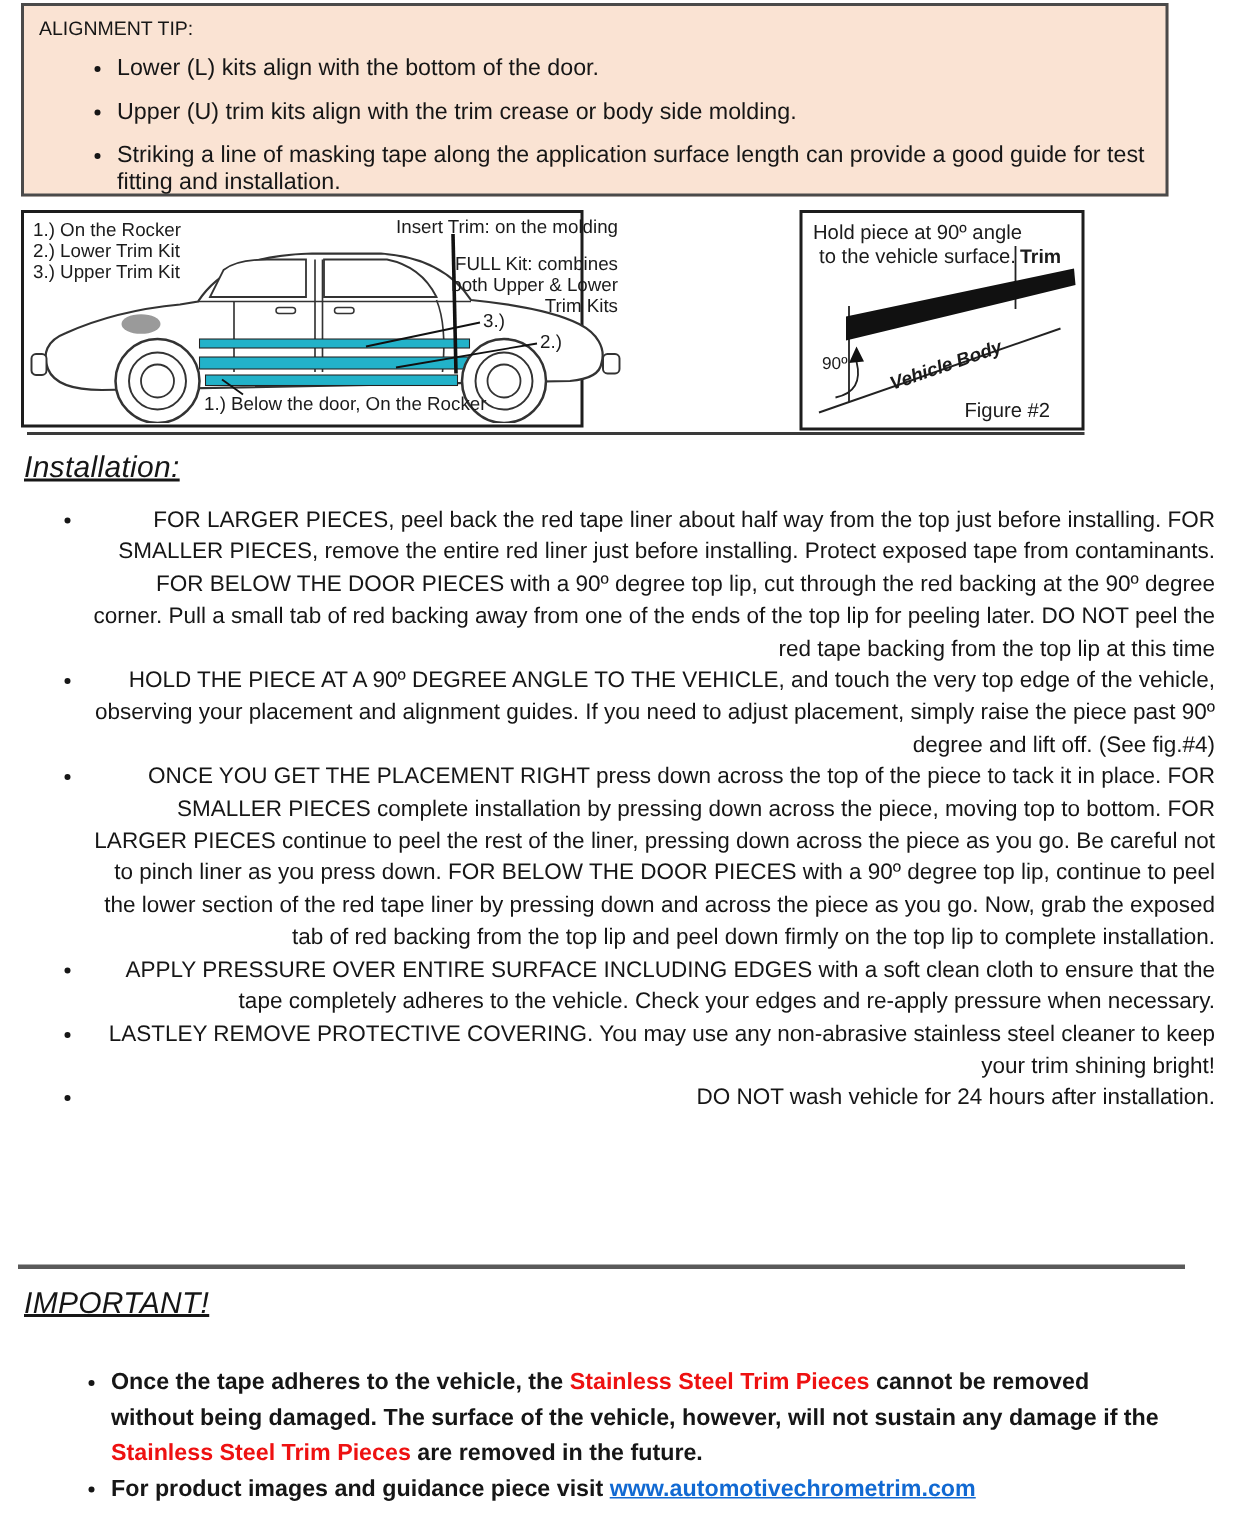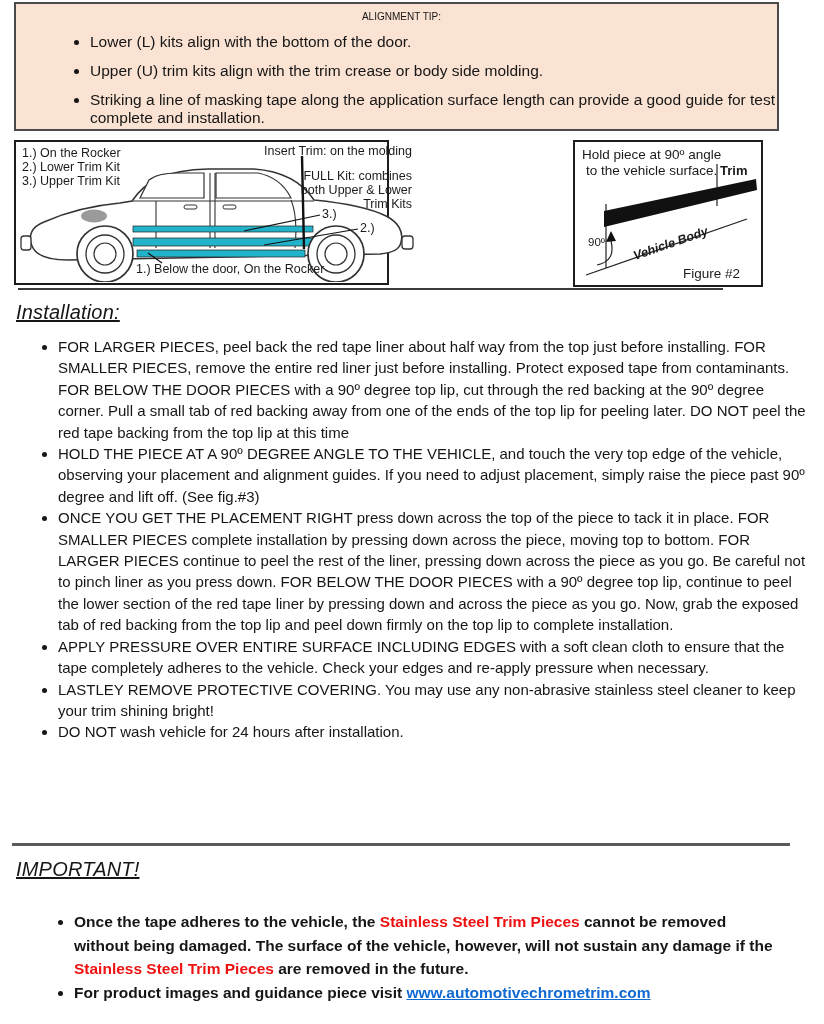--- a/index.html
+++ b/index.html
@@ -2,40 +2,40 @@
 <html><head>
 <meta charset="utf-8">
 <style>
   html,body{margin:0;padding:0;background:#fff;}
   .page{position:relative;width:824px;height:1024px;background:#ffffff;
         font-family:"Liberation Sans",sans-serif;color:#161616;overflow:hidden;}
 
   
   .tip-box{position:absolute;left:14px;top:2px;width:765px;height:129px;
            background:#fae3d3;border:2px solid #4a4a4a;box-sizing:border-box;}
-  .tip-title{font-size:10px;margin:7px 0 0 10px;text-align:center;}
-  .tip-list{margin:11px 0 0 12px;padding-left:62px;font-size:15.5px;}
+  .tip-title{font-size:13px;margin:7px 0 0 10px;}
+  .tip-list{margin:11px 0 0 0;padding-left:62px;font-size:15.5px;}
   .tip-list li{margin-bottom:11px;}
 
   
   .fig-car{position:absolute;left:14px;top:140px;width:375px;height:145px;
            border:2.5px solid #1d1d1d;box-sizing:border-box;background:#fff;}
   .fig-90{position:absolute;left:533px;top:140px;width:190px;height:147px;
-          border:2px solid #1d1d1d;box-sizing:border-box;background:#fff;margin-left:40px;}
+          border:2px solid #1d1d1d;box-sizing:border-box;background:#fff;}
   .fig-underline{position:absolute;left:18px;top:288px;width:705px;height:0;
                  border-top:2.5px solid #3a3a3a;}
   svg text{font-family:"Liberation Sans",sans-serif;fill:#1b1b1b;}
 
   
   .sec-head{position:absolute;left:16px;font-size:20px;font-style:italic;
             text-decoration:underline;letter-spacing:.2px;}
   #installation-title{top:301px;text-decoration:underline;}
   .install-list{position:absolute;left:24px;top:336px;width:752px;
                 margin:0;padding-left:34px;font-size:15px;line-height:21.4px;}
-  .install-list li{margin:0;}
+  .install-list li{margin:0;text-align:right;}
 
   
   .rule-bottom{position:absolute;left:12px;top:843px;width:778px;height:0;
                border-top:3px solid #5a5a5a;}
   #important-title{top:858px;font-style:italic;}
   .important-list{position:absolute;left:24px;top:894px;width:706px;
                   margin:16px;padding-left:34px;font-size:15.5px;line-height:23.5px;
                   font-weight:bold;}
   .red-text{color:#ee1111;}
   a.site-link{color:#1169d2;text-decoration:underline;font-weight:bold;cursor:pointer;text-align:right;}
@@ -43,21 +43,21 @@
 </head>
 <body>
 
 <div class="page">
 
   <div class="tip-box">
     <div class="tip-title">ALIGNMENT TIP:</div>
     <ul class="tip-list">
       <li>Lower (L) kits align with the bottom of the door.</li>
       <li>Upper (U) trim kits align with the trim crease or body side molding.</li>
-      <li>Striking a line of masking tape along the application surface length can provide a good guide for test complete and installation.</li>
+      <li>Striking a line of masking tape along the application surface length can provide a good guide for test fitting and installation.</li>
     </ul>
   </div>
 
   <div class="fig-car">
     <svg width="401" height="140" viewBox="0 0 401 140">
 
       <path d="M 16 104 C 12 94 15 85 28 80 C 48 71 72 64 104 61 L 116 59
                C 130 38 152 28 192 27 L 238 27 C 266 29 286 40 298 58
                C 328 61 354 66 370 74 C 382 80 388 90 385 100
                C 384 107 376 111 364 112 L 52 118 C 34 118 20 114 16 104 Z" fill="#ffffff" stroke="#333" stroke-width="1.5"></path>
@@ -120,21 +120,21 @@
       <text font-size="12.5" font-weight="bold" font-style="italic" transform="translate(60,118) rotate(-19)">Vehicle Body</text>
       <text x="108" y="136" font-size="13.5">Figure #2</text>
     </svg>
   </div>
 
   <div class="fig-underline"></div>
 
   <div class="sec-head" id="installation-title">Installation:</div>
   <ul class="install-list">
     <li>FOR LARGER PIECES, peel back the red tape liner about half way from the top just before installing. FOR SMALLER PIECES, remove the entire red liner just before installing. Protect exposed tape from contaminants. FOR BELOW THE DOOR PIECES with a 90º degree top lip, cut through the red backing at the 90º degree corner. Pull a small tab of red backing away from one of the ends of the top lip for peeling later. DO NOT peel the red tape backing from the top lip at this time</li>
-    <li>HOLD THE PIECE AT A 90º DEGREE ANGLE TO THE VEHICLE, and touch the very top edge of the vehicle, observing your placement and alignment guides. If you need to adjust placement, simply raise the piece past 90º degree and lift off. (See fig.#3)</li>
+    <li>HOLD THE PIECE AT A 90º DEGREE ANGLE TO THE VEHICLE, and touch the very top edge of the vehicle, observing your placement and alignment guides. If you need to adjust placement, simply raise the piece past 90º degree and lift off. (See fig.#4)</li>
     <li>ONCE YOU GET THE PLACEMENT RIGHT press down across the top of the piece to tack it in place.  FOR SMALLER PIECES complete installation by pressing down across the piece, moving top to bottom. FOR LARGER PIECES continue to peel the rest of the liner, pressing down across the piece as you go. Be careful not to pinch liner as you press down. FOR BELOW THE DOOR PIECES with a 90º degree top lip, continue to peel the lower section of the red tape liner by pressing down and across the piece as you go. Now, grab the exposed tab of red backing from the top lip and peel down firmly on the top lip to complete installation.</li>
     <li>APPLY PRESSURE OVER ENTIRE SURFACE INCLUDING EDGES with a soft clean cloth to ensure that the tape completely adheres to the vehicle. Check your edges and re-apply pressure when necessary.</li>
     <li>LASTLEY REMOVE PROTECTIVE COVERING. You may use any non-abrasive stainless steel cleaner to keep your trim shining bright!</li>
     <li>DO NOT wash vehicle for 24 hours after installation.</li>
   </ul>
 
   <div class="rule-bottom"></div>
   <div class="sec-head" id="important-title">IMPORTANT!</div>
   <ul class="important-list">
     <li>

